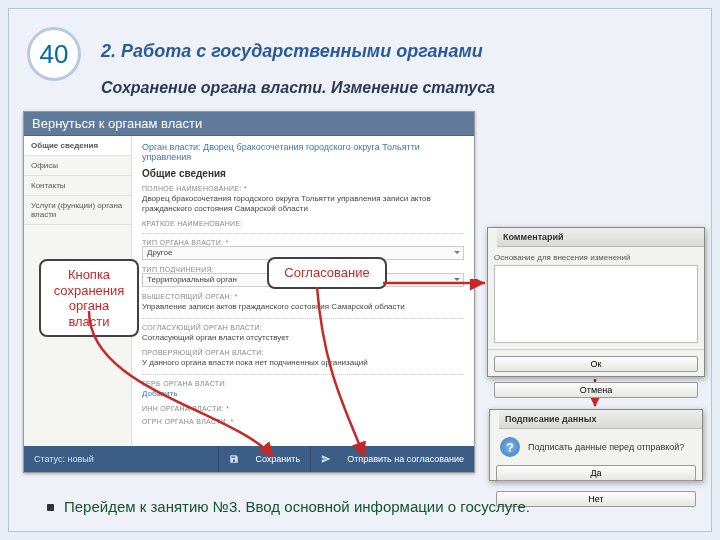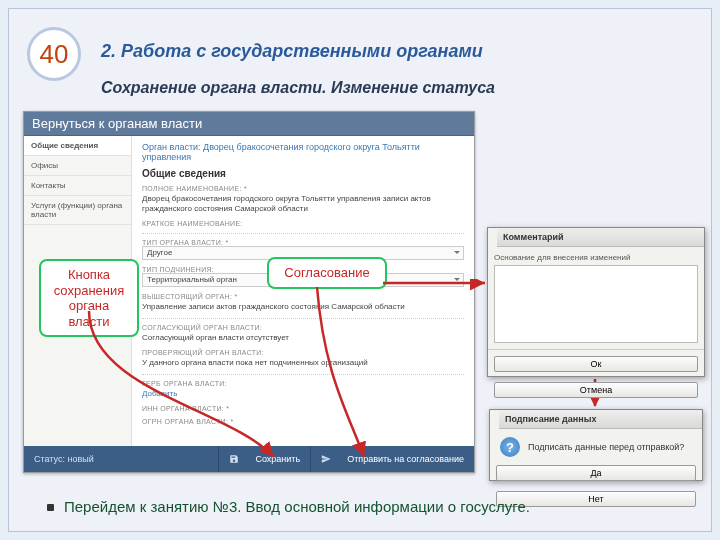--- a/index.html
+++ b/index.html
@@ -14,21 +14,21 @@
     position: absolute; inset: 8px;
     border: 1px solid #b8c4d4;
     background: #eef2f8;
   }
   .badge {
     position: absolute; top: 18px; left: 18px;
     width: 54px; height: 54px;
     border: 3px solid #b8c8e0; border-radius: 50%;
     background: #fff;
     display: flex; align-items: center; justify-content: center;
-    font-size: 26px; color: #c2410c; font-weight: 400;
+    font-size: 26px; color: #0369a1; font-weight: 400;
   }
   .h-title {
     position: absolute; top: 32px; left: 92px;
     font-size: 18px; font-weight: bold; color: #2a5a9a; font-style: italic;
   }
   .h-sub {
     position: absolute; top: 70px; left: 92px;
     font-size: 16px; font-style: italic; font-weight: bold; color: #2b3a55;
   }
   .screenshot {
@@ -73,21 +73,21 @@
   }
   .ss-status { padding: 0 10px; color: #cfe0f3; }
   .ss-spacer { flex: 1; }
   .ss-btn {
     display: flex; align-items: center; gap: 16px;
     padding: 1px 10px; height: 100%;
     border-left: 1px solid #2d4a6e; cursor: pointer;
   }
   .ss-btn svg { width: 10px; height: 10px; }
   .callout {
-    position: absolute; border: 2px solid #22c55e; border-radius: 8px;
+    position: absolute; border: 2px solid #404040; border-radius: 8px;
     background: #fff; padding: 6px 8px; color: #c62828;
     font-size: 13px; text-align: center; line-height: 1.2;
   }
   .callout.a { top: 250px; left: 30px; width: 100px; }
   .callout.b { top: 248px; left: 258px; width: 120px; }
   .arrow { position: absolute; pointer-events: none; }
   .dlg {
     position: absolute; background: #f2f2ef; border: 1px solid #888;
     box-shadow: 1px 2px 6px rgba(0,0,0,.35);
     font-size: 9px; color: #333;

